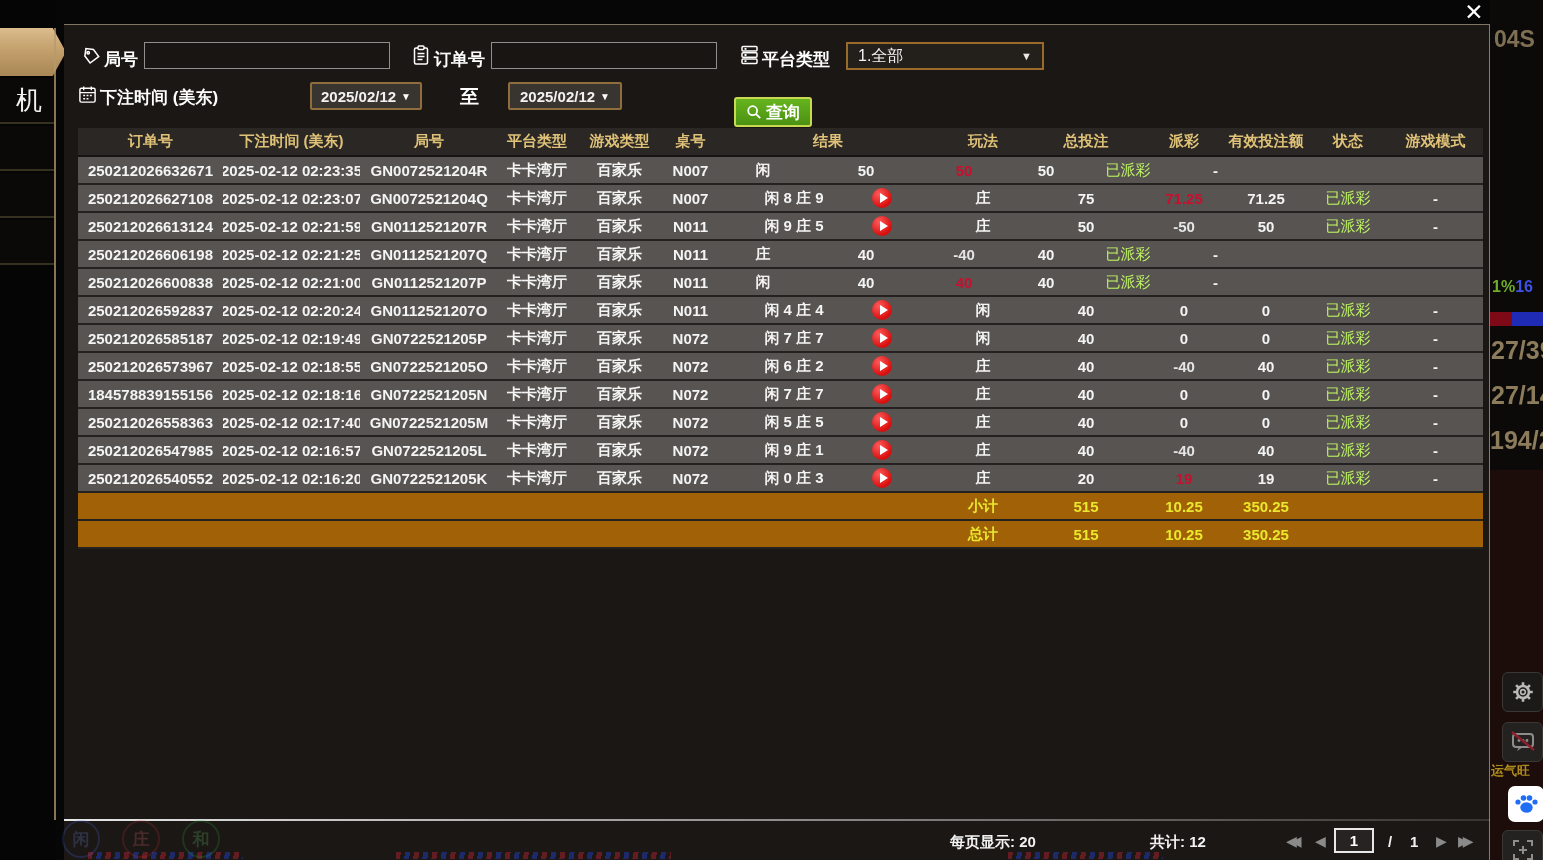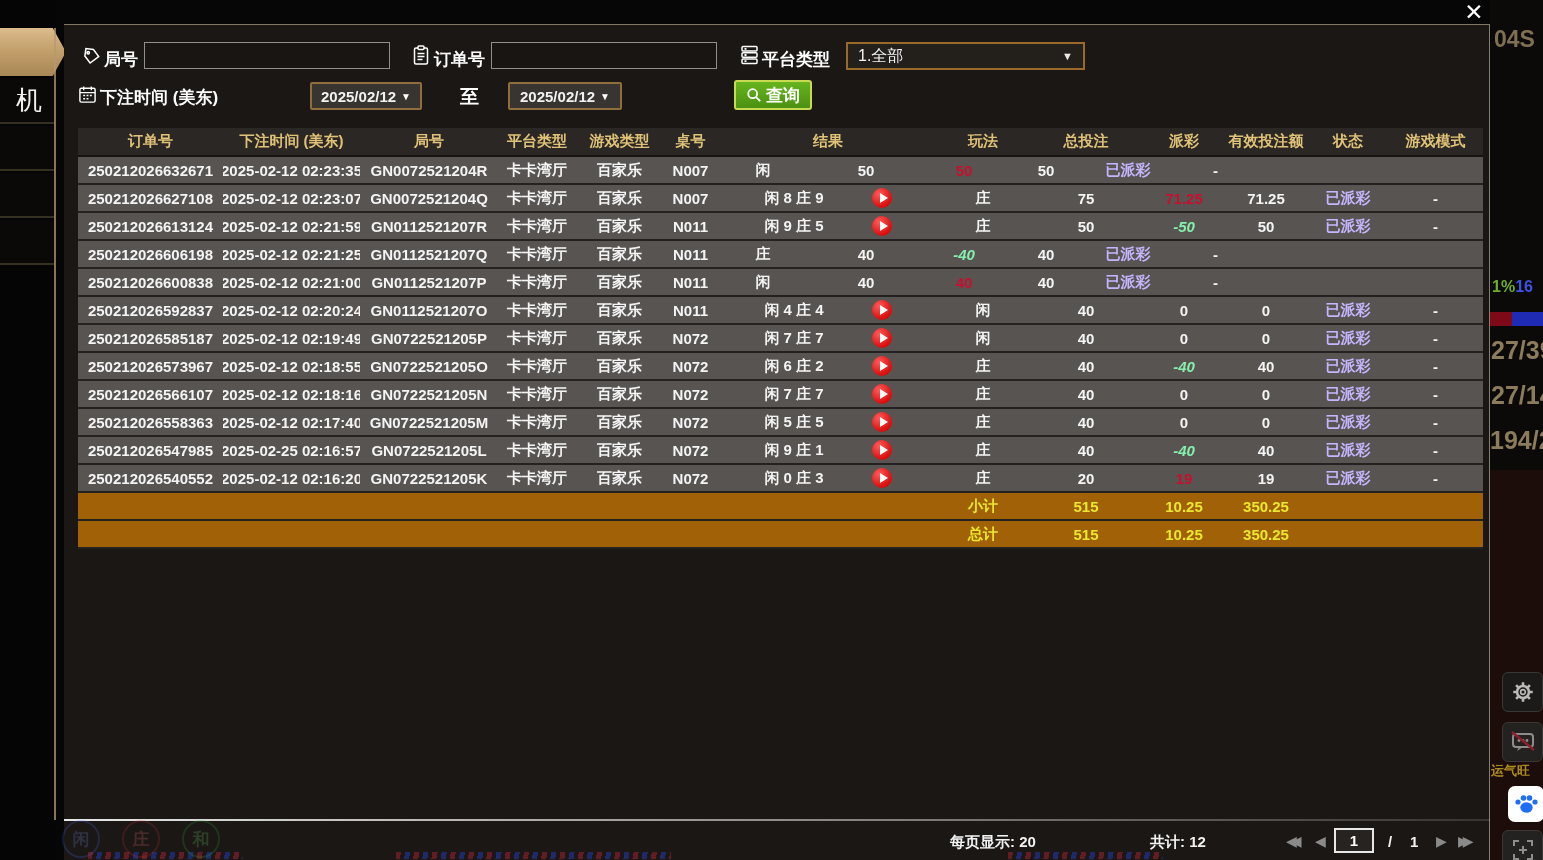--- a/index.html
+++ b/index.html
@@ -60,21 +60,21 @@
   .tbl { position:absolute; left:14px; top:103px; width:1405px; }
   .thead { display:flex; height:29px; background:#2b2724; border-bottom:2px solid #161412;
     color:#dfc278; font-weight:bold; font-size:15px; }
   .trow { display:flex; height:28px; background:#575452; border-bottom:2px solid #232220;
     color:#f4f4f4; font-size:15px; font-weight:600; }
   .total-row { background:#a16207; color:#e9e72e; font-weight:bold; }
   .cell { display:flex; align-items:center; justify-content:center; height:100%; overflow:hidden; white-space:nowrap; }
   .c-order{width:145px}.c-time{width:137px}.c-round{width:138px}.c-platform{width:78px}.c-game{width:87px}
   .c-table{width:55px}.c-result{width:220px}.c-play{width:90px}.c-total{width:116px}.c-payout{width:80px}
   .c-valid{width:84px}.c-status{width:80px}.c-mode{width:95px}.c-span7{width:860px}
-  .red { color:#c8102e; } .green { color:#86efac;font-style:italic; } .status-green { color:#c4b5fd; font-weight:bold; }
+  .red { color:#c8102e; } .green { color:#e5e5e5; } .status-green { color:#bef264; font-weight:normal; }
   .c-result .rtext { margin-right:48px; }
   .play-btn { width:20px; height:20px; border-radius:50%; background:radial-gradient(circle at 35% 30%,#ff5a5a,#d90d0d 70%);
     position:relative; cursor:pointer; flex:none; }
   .play-btn::after { content:""; position:absolute; left:8px; top:5px; border-left:8px solid #fff;
     border-top:5px solid transparent; border-bottom:5px solid transparent; }
 
   
   .footer { position:absolute; left:0; top:794px; width:1426px; height:42px; }
   .footer::before { content:""; position:absolute; left:0; top:0; width:100%; height:2px;
     background:linear-gradient(to right,rgba(255,255,255,.9),rgba(255,255,255,.12)); }
@@ -177,21 +177,21 @@
     <input class="finput" style="left: 427px; top: 17px; width: 226px;">
     <span class="ficon" style="left:676px;top:20px;">
       <svg width="19" height="20" viewBox="0 0 19 20" fill="none" stroke="#fff" stroke-width="1.5">
         <rect x="2" y="1.5" width="15" height="4.6" rx="1"></rect>
           <rect x="2" y="7.7" width="15" height="4.6" rx="1"></rect>
           <rect x="2" y="13.9" width="15" height="4.6" rx="1"></rect>
         <path d="M4.5 3.8h2M4.5 10h2M4.5 16.2h2" stroke-width="1.8"></path>
       </svg>
       </span>
     <span class="flabel" style="left:698px;top:23px;">平台类型</span>
-    <div class="fselect" style="left:782px;top:17px;width:239px;gap:47px;">
+    <div class="fselect" style="left:782px;top:17px;width:198px;gap:47px;">
       <span>1.全部</span>
       <span class="caret">▼</span>
     </div>
 
     <span class="ficon" style="left:14px;top:60px;">
       <svg width="19" height="19" viewBox="0 0 20 20" fill="none" stroke="#fff" stroke-width="1.5">
         <rect x="2" y="3.5" width="16" height="14.5" rx="1.5"></rect>
           <path d="M6 1.5v4M14 1.5v4M2 8h16"></path>
         <path d="M5.5 11h2M9 11h2M12.5 11h2M5.5 14.5h2M9 14.5h2" stroke-width="1.7"></path>
       </svg>
@@ -199,21 +199,21 @@
     <span class="flabel" style="left:36px;top:61px;">下注时间 (美东)</span>
     <div class="date-btn" style="left:246px;top:57px;width:112px;">
       <span>2025/02/12</span>
       <span class="caret">▼</span>
     </div>
     <span class="flabel" style="left:396px;top:59px;font-size:19px;">至</span>
     <div class="date-btn" style="left:444px;top:57px;width:114px;">
       <span>2025/02/12</span>
       <span class="caret">▼</span>
     </div>
-    <div class="query-btn" style="left:670px;top:55px;">
+    <div class="query-btn" style="left:670px;top:72px;">
       <svg width="16" height="16" viewBox="0 0 18 18" fill="none" stroke="#fff" stroke-width="2">
         <circle cx="7.5" cy="7.5" r="5"></circle>
           <path d="M11.3 11.3L16 16"></path>
       </svg>
       <span>查询</span>
     </div>
 
     <div class="tbl">
       <div class="thead" id="thead">
           <div class="cell c-order">订单号</div>
@@ -357,21 +357,21 @@
               <span class="play-btn"></span>
             </div>
             <div class="cell c-play">庄</div>
             <div class="cell c-total">40</div>
             <div class="cell c-payout green">-40</div>
             <div class="cell c-valid">40</div>
             <div class="cell c-status status-green">已派彩</div>
             <div class="cell c-mode">-</div>
           </div>
           <div class="trow">
-            <div class="cell c-order">250212026566107</div>
+            <div class="cell c-order">184578839155156</div>
             <div class="cell c-time">2025-02-12 02:18:16</div>
             <div class="cell c-round">GN0722521205N</div>
             <div class="cell c-platform">卡卡湾厅</div>
             <div class="cell c-game">百家乐</div>
             <div class="cell c-table">N072</div>
             <div class="cell c-result">
               <span class="rtext">闲 7 庄 7</span>
               <span class="play-btn"></span>
             </div>
             <div class="cell c-play">庄</div>
@@ -394,21 +394,21 @@
             </div>
             <div class="cell c-play">庄</div>
             <div class="cell c-total">40</div>
             <div class="cell c-payout">0</div>
             <div class="cell c-valid">0</div>
             <div class="cell c-status status-green">已派彩</div>
             <div class="cell c-mode">-</div>
           </div>
           <div class="trow">
             <div class="cell c-order">250212026547985</div>
-            <div class="cell c-time">2025-02-25 02:16:57</div>
+            <div class="cell c-time">2025-02-12 02:16:57</div>
             <div class="cell c-round">GN0722521205L</div>
             <div class="cell c-platform">卡卡湾厅</div>
             <div class="cell c-game">百家乐</div>
             <div class="cell c-table">N072</div>
             <div class="cell c-result">
               <span class="rtext">闲 9 庄 1</span>
               <span class="play-btn"></span>
             </div>
             <div class="cell c-play">庄</div>
             <div class="cell c-total">40</div>

